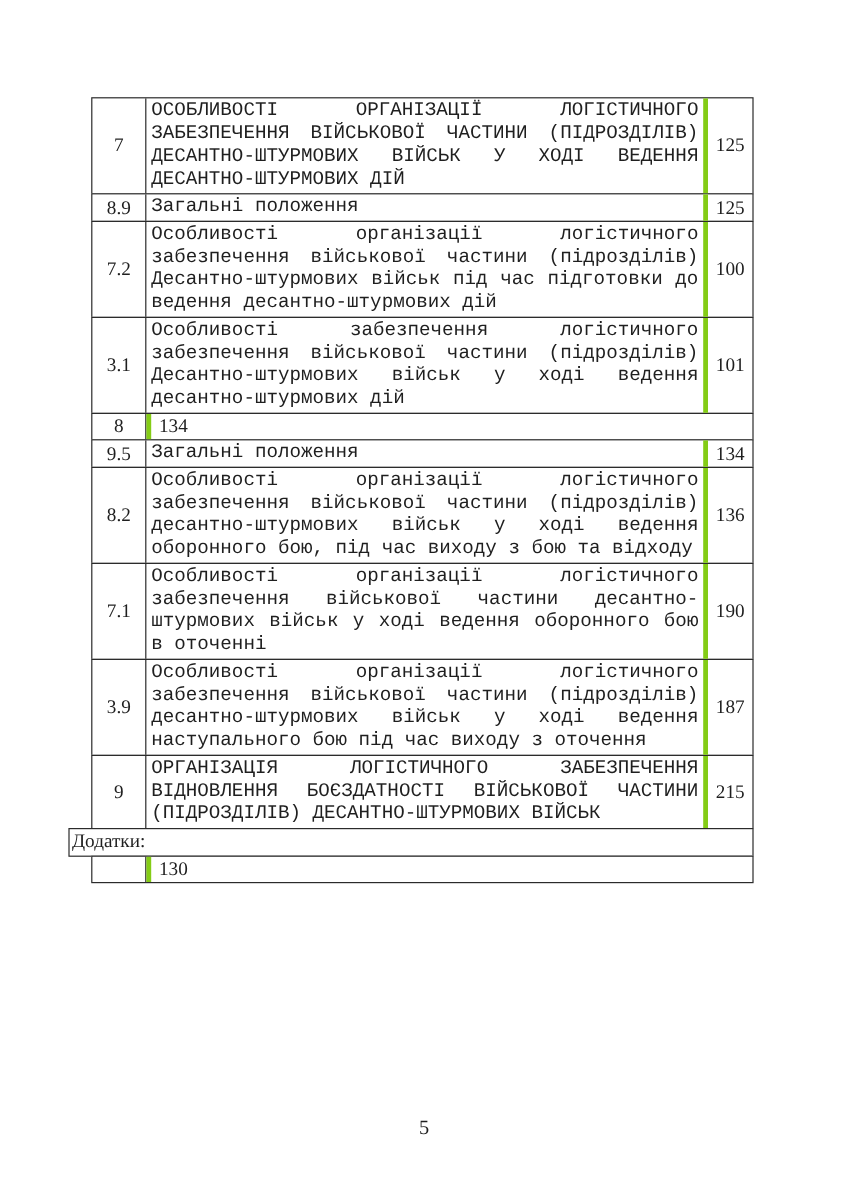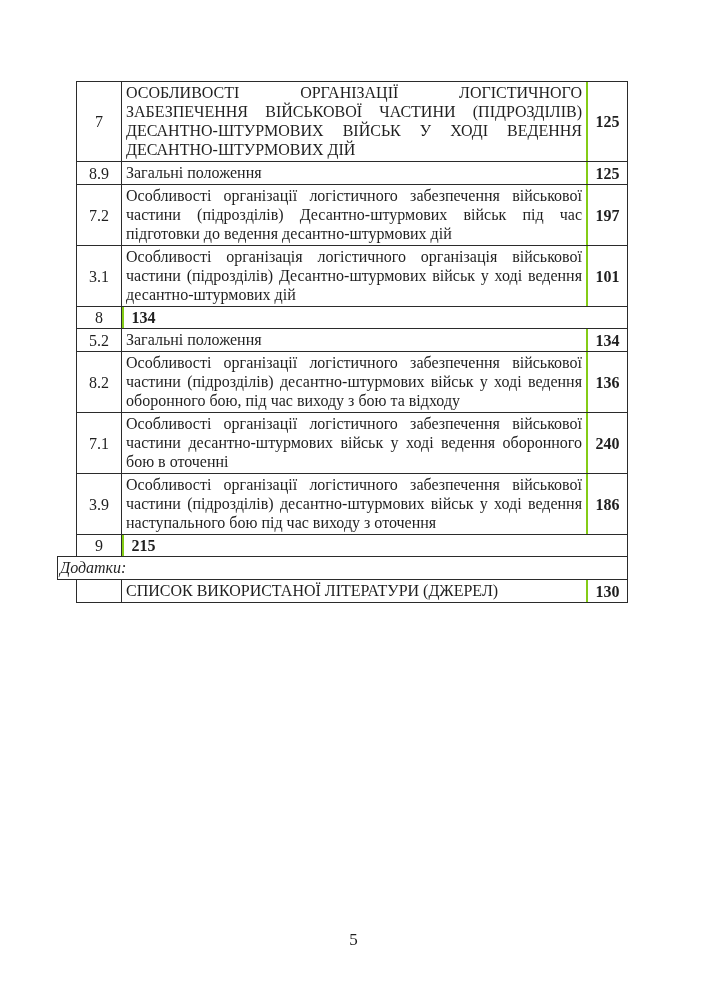--- a/index.html
+++ b/index.html
@@ -43,35 +43,34 @@
     border-right: 1px solid #2b2b2b;
     display: flex;
     align-items: center;
     justify-content: center;
     padding: 1px 2px;
   }
   .cell.title {
     flex: 1 1 auto;
     padding: 1px 4px 2px 4px;
     text-align: justify;
+    font-family: Liberation Mono, monospace;
   }
   .cell.page {
     width: 41px;
     flex: 0 0 41px;
-    border-left: 2px solid #84cc16;
+    border-left: 4px solid #84cc16;
     display: flex;
     align-items: center;
     justify-content: center;
     padding: 1px 2px;
-    font-weight: bold;
   }
   .toc-row.appendix {
     margin-left: -19px;
     width: calc(100% + 19px);
-    font-style: italic;
   }
   .cell.appendix-label {
     flex: 1 1 auto;
     padding: 1px 4px 2px 2px;
     text-align: left;
   }
   .footer-page {
     position: absolute;
     top: 930px;
     left: 0;
@@ -94,68 +93,68 @@
 
   <div class="toc-row">
     <div class="cell num">8.9</div>
     <div class="cell title">Загальні положення</div>
     <div class="cell page">125</div>
   </div>
 
   <div class="toc-row">
     <div class="cell num">7.2</div>
     <div class="cell title">Особливості організації логістичного забезпечення військової частини (підрозділів) Десантно-штурмових військ під час підготовки до ведення десантно-штурмових дій</div>
-    <div class="cell page">197</div>
+    <div class="cell page">100</div>
   </div>
 
   <div class="toc-row">
     <div class="cell num">3.1</div>
-    <div class="cell title">Особливості організація логістичного організація військової частини (підрозділів) Десантно-штурмових військ у ході ведення десантно-штурмових дій</div>
+    <div class="cell title">Особливості забезпечення логістичного забезпечення військової частини (підрозділів) Десантно-штурмових військ у ході ведення десантно-штурмових дій</div>
     <div class="cell page">101</div>
   </div>
 
   <div class="toc-row">
     <div class="cell num">8</div>
     <div class="cell page">134</div>
   </div>
 
   <div class="toc-row">
-    <div class="cell num">5.2</div>
+    <div class="cell num">9.5</div>
     <div class="cell title">Загальні положення</div>
     <div class="cell page">134</div>
   </div>
 
   <div class="toc-row">
     <div class="cell num">8.2</div>
     <div class="cell title">Особливості організації логістичного забезпечення військової частини (підрозділів) десантно-штурмових військ у ході ведення оборонного бою, під час виходу з бою та відходу</div>
     <div class="cell page">136</div>
   </div>
 
   <div class="toc-row">
     <div class="cell num">7.1</div>
     <div class="cell title">Особливості організації логістичного забезпечення військової частини десантно-штурмових військ у ході ведення оборонного бою в оточенні</div>
-    <div class="cell page">240</div>
+    <div class="cell page">190</div>
   </div>
 
   <div class="toc-row">
     <div class="cell num">3.9</div>
     <div class="cell title">Особливості організації логістичного забезпечення військової частини (підрозділів) десантно-штурмових військ у ході ведення наступального бою під час виходу з оточення</div>
-    <div class="cell page">186</div>
+    <div class="cell page">187</div>
   </div>
 
   <div class="toc-row">
     <div class="cell num">9</div>
+    <div class="cell title">ОРГАНІЗАЦІЯ ЛОГІСТИЧНОГО ЗАБЕЗПЕЧЕННЯ ВІДНОВЛЕННЯ БОЄЗДАТНОСТІ ВІЙСЬКОВОЇ ЧАСТИНИ (ПІДРОЗДІЛІВ) ДЕСАНТНО-ШТУРМОВИХ ВІЙСЬК</div>
     <div class="cell page">215</div>
   </div>
 
   <div class="toc-row appendix">
     <div class="cell appendix-label">Додатки:</div>
   </div>
 
   <div class="toc-row">
     <div class="cell num"></div>
-    <div class="cell title">СПИСОК ВИКОРИСТАНОЇ ЛІТЕРАТУРИ (ДЖЕРЕЛ)</div>
     <div class="cell page">130</div>
   </div>
 
 </div>
 
 <div class="footer-page">5</div>
 
 </body></html>

